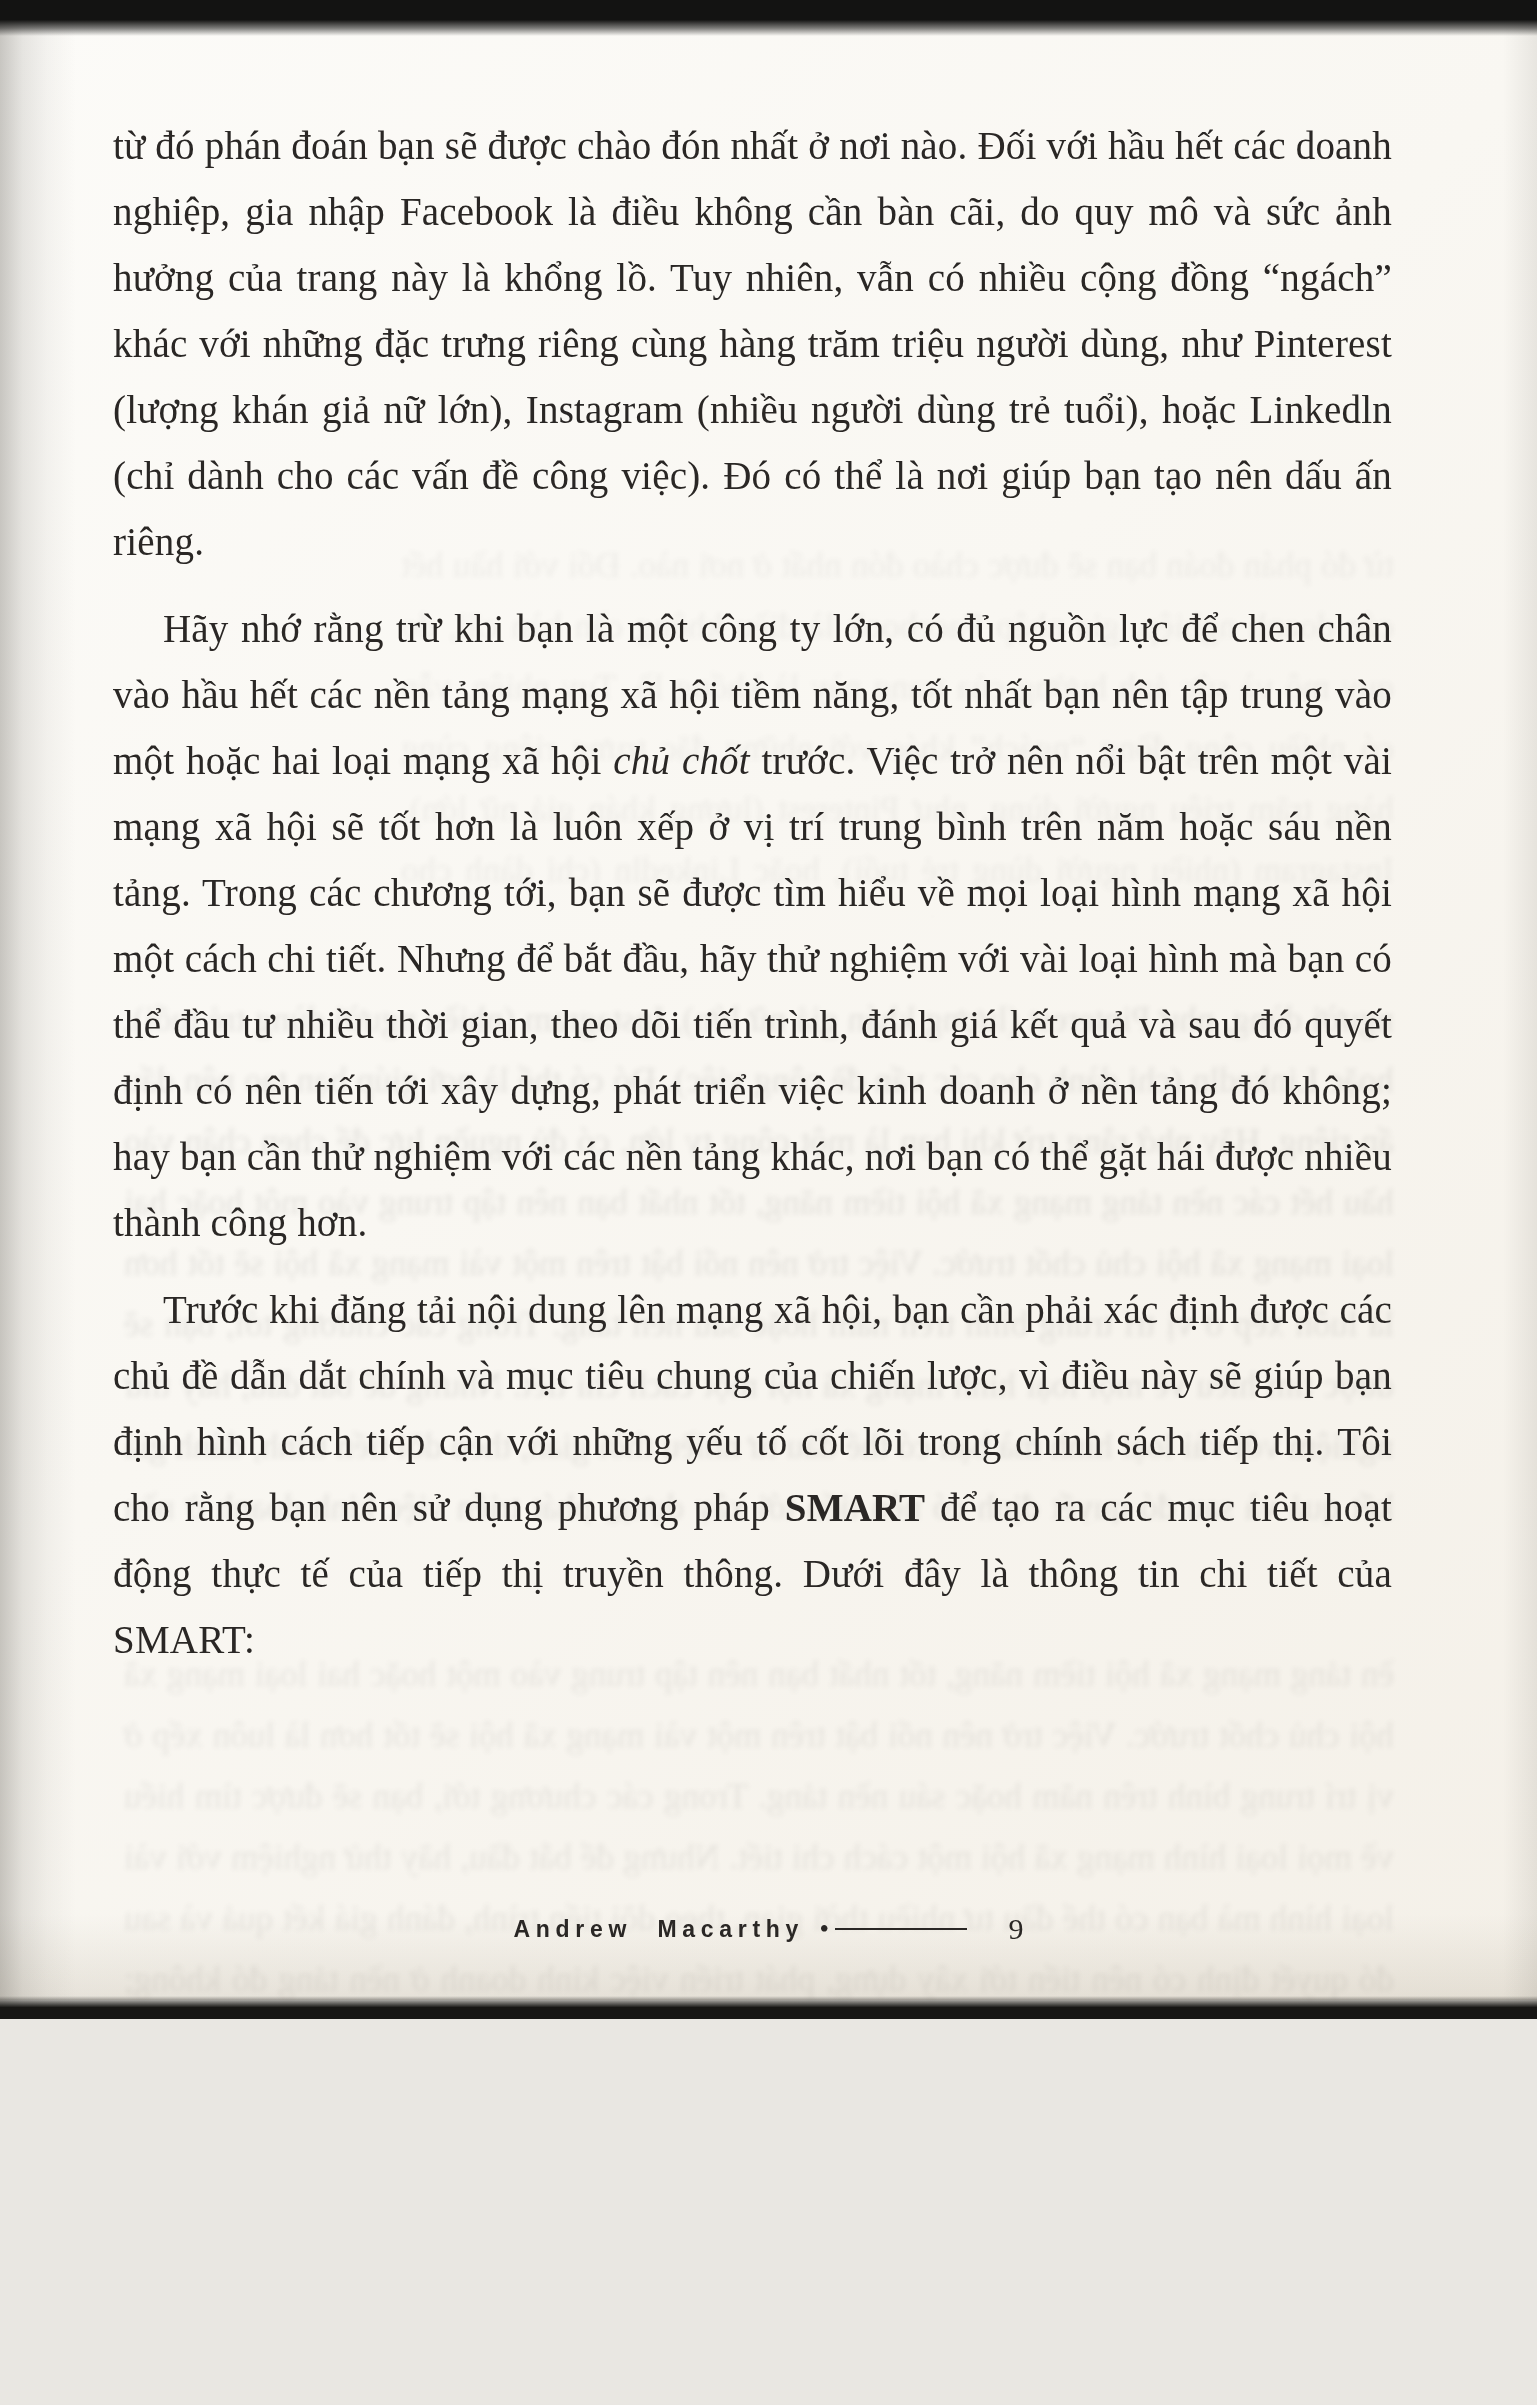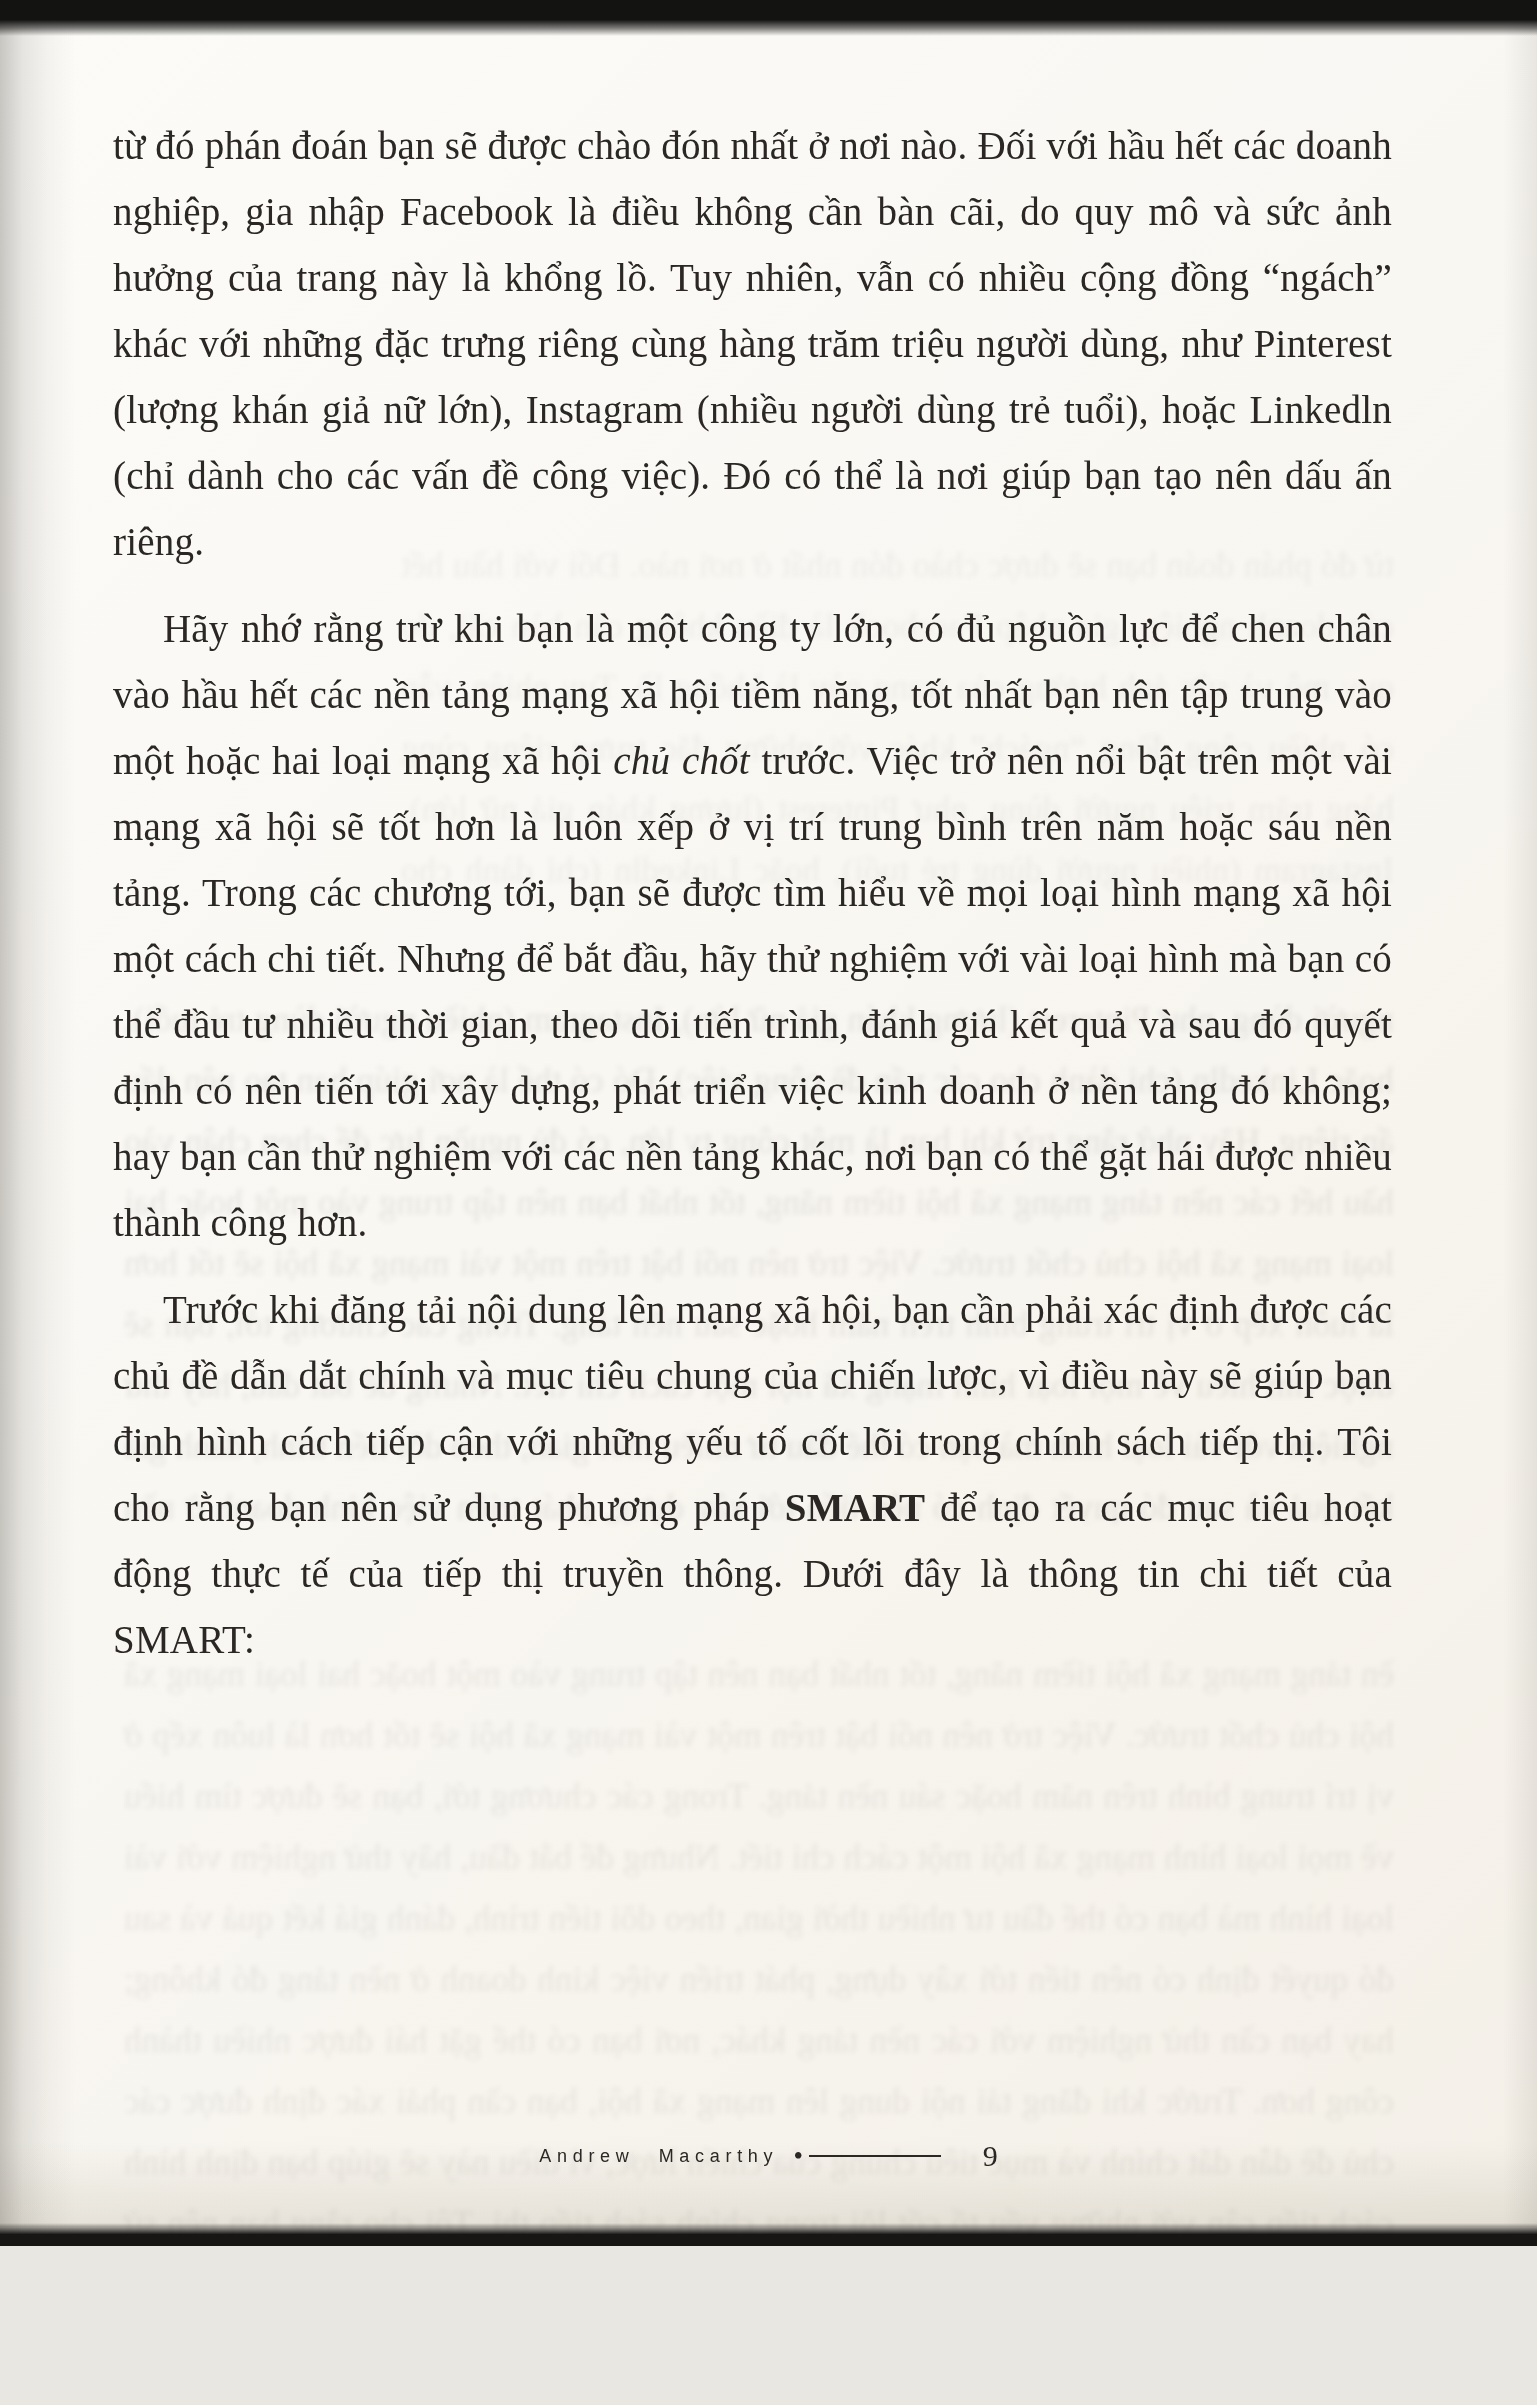--- a/index.html
+++ b/index.html
@@ -3,21 +3,21 @@
 <meta charset="utf-8">
 <style>
   html, body {
     margin: 0;
     padding: 0;
     background: #e9e7e2;
   }
   .page {
     position: relative;
     width: 1537px;
-    height: 2246px;
+    height: 2019px;
     margin: 0 auto;
     overflow: hidden;
     background: linear-gradient(135deg, #fcfbf8 0%, #f9f7f2 45%, #f4f0e8 100%);
     font-family: "Liberation Serif", serif;
   }
   
   .edge-top {
     position: absolute; top: 0; left: 0; right: 0; height: 36px; z-index: 5;
     background: linear-gradient(180deg, #131312 0%, #131312 55%,
                 rgba(19,19,18,0.55) 78%, rgba(19,19,18,0) 100%);
@@ -88,22 +88,22 @@
     position: absolute;
     left: 0; right: 0;
     bottom: 73px;
     z-index: 3;
     display: flex;
     align-items: center;
     justify-content: center;
   }
   .footer .author {
     font-family: "Liberation Sans", sans-serif;
-    font-weight: normal;
-    font-size: 18px;
+    font-weight: bold;
+    font-size: 23px;
     letter-spacing: 5.7px;
     word-spacing: 13.4px;
     color: #2a2725;
   }
   .footer .bullet {
     margin-left: 15.3px;
     font-size: 27px;
     color: #2a2725;
     line-height: 1;
   }

